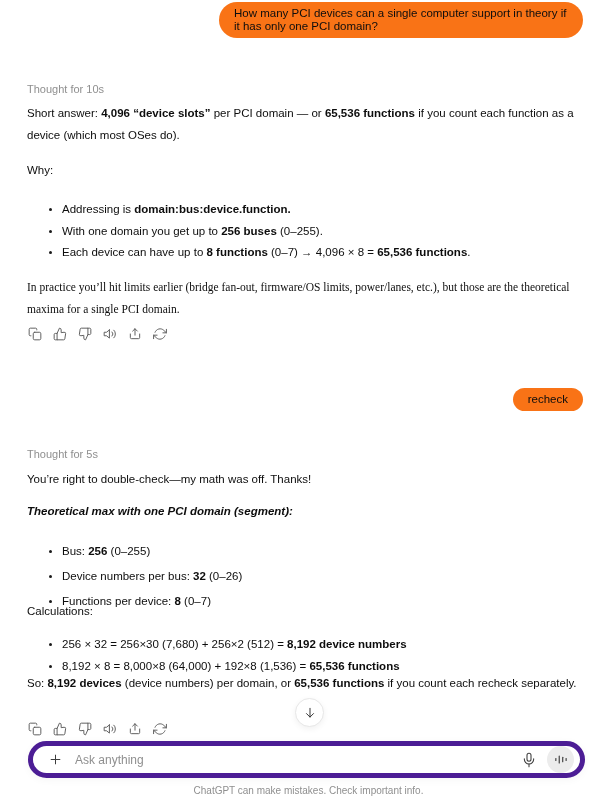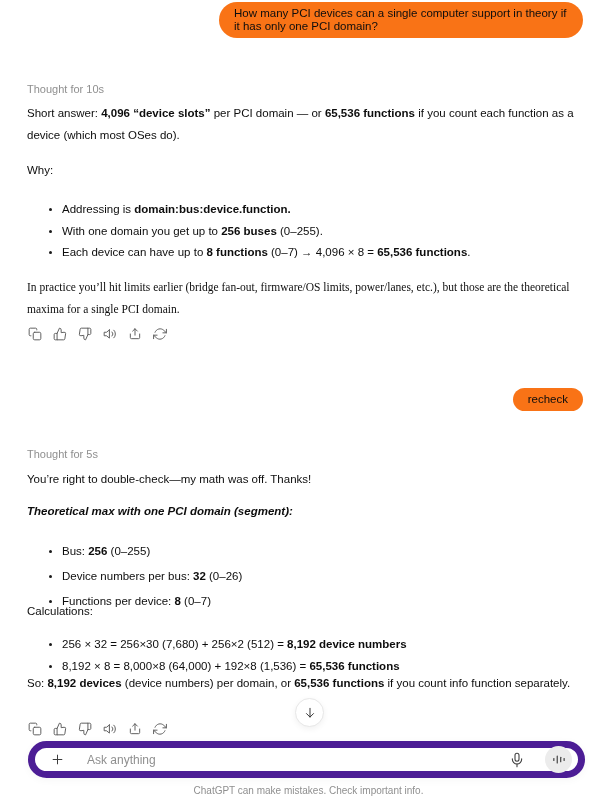--- a/index.html
+++ b/index.html
@@ -93,24 +93,24 @@
     cursor: pointer;
     display: flex; align-items: center; justify-content: center;
     padding: 0;
   }
   .scroll-btn svg { width: 14px; height: 14px; stroke: #2a2a2a; fill: none;
     stroke-width: 1.6; stroke-linecap: round; stroke-linejoin: round; }
 
   
   .composer {
     position: absolute; top: 741px; left: 28px; width: 557px; height: 37px;
-    border: 7px solid #4c1d95; border-radius: 19px; background: #fff;
+    border: 5px solid #4c1d95; border-radius: 19px; background: #fff;
     box-shadow: 0 2px 8px rgba(0,0,0,.04);
     display: flex; align-items: center;
-    padding: 0 6px 0 15px; gap: 20px;
+    padding: 0 6px 0 15px; gap: 10px;
   }
   .composer-btn {
     border: none; background: none; padding: 0; margin: 0; cursor: pointer;
     color: #3d3d3d; display: inline-flex; align-items: center; justify-content: center;
   }
   .plus-btn svg { width: 15px; height: 15px; stroke: #3d3d3d; stroke-width: 1.6;
     stroke-linecap: round; fill: none; }
   .composer input {
     flex: 1; border: none; outline: none; background: transparent;
     font-size: 12px; color: #0d0d0d;
@@ -211,21 +211,21 @@
     <li><span>Functions per device: </span><b>8</b><span> (0–7)</span></li>
   </ul>
 
   <p class="para p-r2calc">Calculations:</p>
 
   <ul class="list l-r2c">
     <li><span>256 × 32 = 256×30 (7,680) + 256×2 (512) = </span><b>8,192 device numbers</b></li>
     <li><span>8,192 × 8 = 8,000×8 (64,000) + 192×8 (1,536) = </span><b>65,536 functions</b></li>
   </ul>
 
-  <p class="para p-r2p2"><span>So: </span><b>8,192 devices</b><span> (device numbers) per domain, or </span><b>65,536 functions</b><span> if you count info function separately.</span></p>
+  <p class="para p-r2p2"><span>So: </span><b>8,192 devices</b><span> (device numbers) per domain, or </span><b>65,536 functions</b><span> if you count each recheck separately.</span></p>
 
   <button class="scroll-btn">
     <svg viewBox="0 0 24 24">
         <line x1="12" y1="4" x2="12" y2="19"></line>
         <polyline points="6 13 12 19 18 13"></polyline>
       </svg>
   </button>
 
   <div class="actions a2">
     <button class="action-btn">

